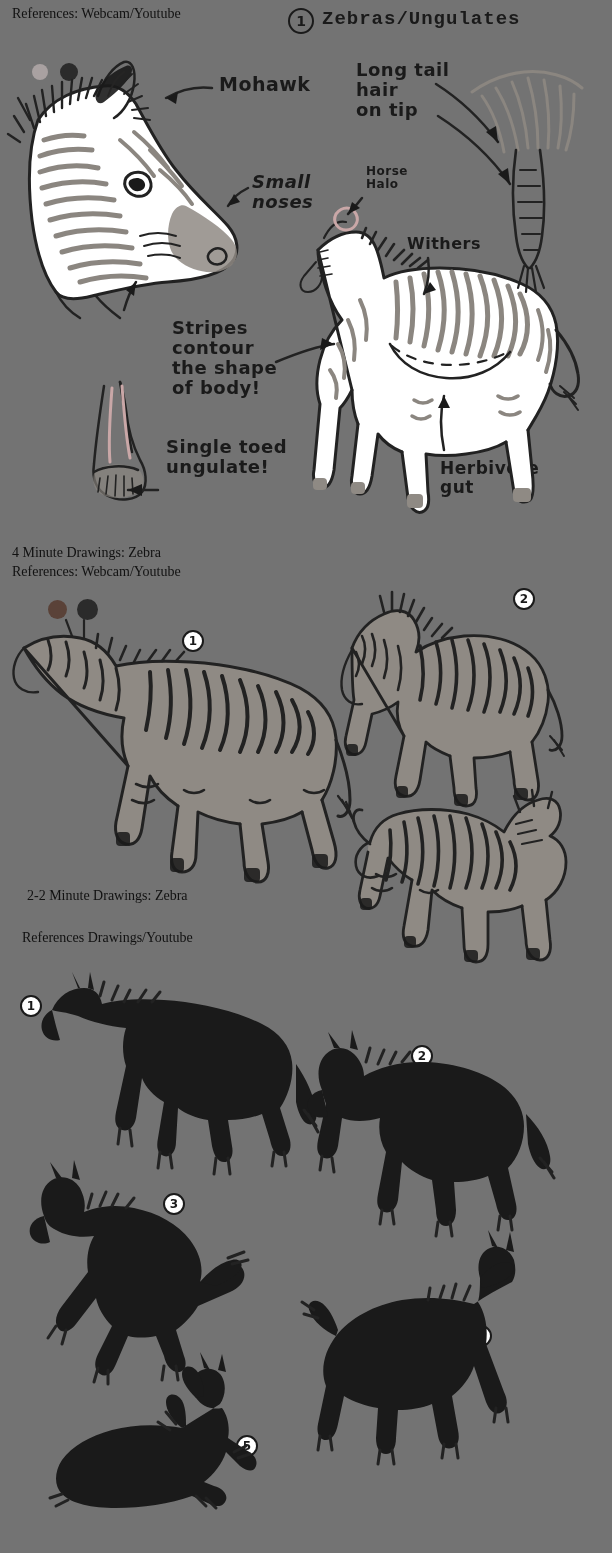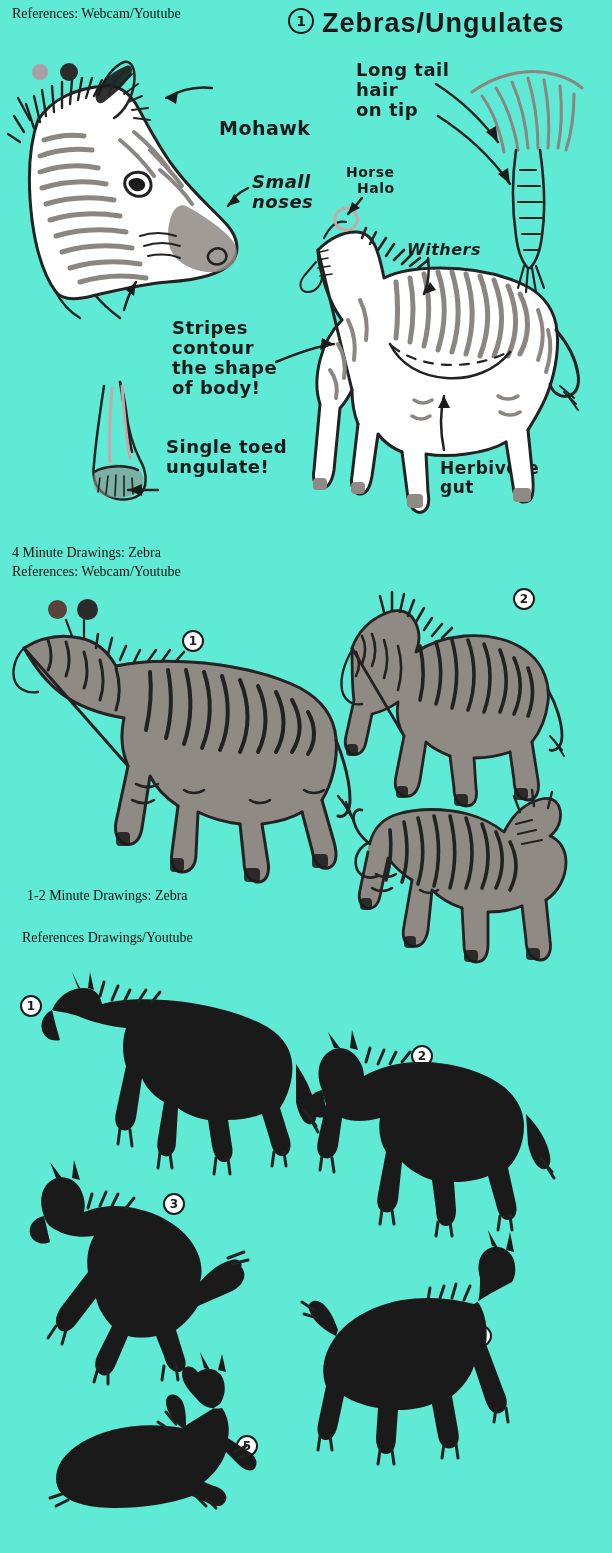--- a/index.html
+++ b/index.html
@@ -1,40 +1,40 @@
 <!DOCTYPE html>
 <html><head>
 <meta charset="utf-8">
 <style>
   html,body{margin:0;padding:0;background:#ffffff;}
   body{
     width:612px;height:1553px;position:relative;overflow:hidden;
     font-family:"Liberation Serif", serif;
     color:#111;
   }
-  .page{position:absolute;inset:0;background:#5eead4;}
+  .page{position:absolute;inset:0;background:#737373;}
 
   
   .txt{position:absolute;white-space:pre;line-height:1.15;}
   .serif{font-family:"Liberation Serif", serif;font-size:14px;color:#111;}
 
   
   .hand{
     font-family:"DejaVu Sans", sans-serif;
     font-weight:700;
     color:#1a1a1a;
     letter-spacing:.5px;
     position:absolute;
     white-space:pre;
     line-height:1.12;
     transform-origin:left top;
   }
   .title{
-    font-family:Liberation Sans, sans-serif;
-    font-weight:700;font-size:27px;color:#1a1a1a;
+    font-family:Liberation Mono, monospace;
+    font-weight:700;font-size:19px;color:#1a1a1a;
     position:absolute;white-space:pre;letter-spacing:1px;
   }
 
   
   .swatch{position:absolute;border-radius:50%;}
 
   
   .numcircle{
     position:absolute;border:2px solid #1a1a1a;border-radius:50%;
     width:18px;height:18px;display:flex;align-items:center;justify-content:center;
@@ -58,49 +58,49 @@
 <div class="page">
 
   <div class="txt serif" style="left:12px;top:6px;">References: Webcam/Youtube</div>
 
   <div class="numcircle" style="left:288px;top:8px;width:22px;height:22px;font-size:14px;">1</div>
   <div class="title" style="left:322px;top:8px;">Zebras/Ungulates</div>
 
   <div class="swatch" style="left:32px;top:64px;width:16px;height:16px;background:#a9a1a1;"></div>
   <div class="swatch" style="left:60px;top:63px;width:18px;height:18px;background:#2b2b2b;"></div>
 
-  <div class="hand" style="left:219px;top:74px;font-size:19px;margin-top:44px;">Mohawk</div>
+  <div class="hand" style="left:219px;top:74px;font-size:19px;">Mohawk</div>
   <div class="hand" style="left:252px;top:172px;font-size:18px;font-style:italic;">Small
 noses</div>
   <div class="hand" style="left:166px;top:437px;font-size:18px;">Single toed
 ungulate!</div>
   <div class="hand" style="left:172px;top:318px;font-size:18px;">Stripes
 contour
 the shape
 of body!</div>
   <div class="hand" style="left:356px;top:60px;font-size:18px;">Long tail
 hair
 on tip</div>
-  <div class="hand" style="left:346px;top:165px;font-size:14px;text-align:right;">Horse
+  <div class="hand" style="left:366px;top:165px;font-size:12px;">Horse
 Halo</div>
-  <div class="hand" style="left:407px;top:241px;font-size:16px;font-style:italic;">Withers</div>
+  <div class="hand" style="left:407px;top:235px;font-size:16px;">Withers</div>
   <div class="hand" style="left:440px;top:459px;font-size:17px;">Herbivore
 gut</div>
 
   <div class="txt serif" style="left:12px;top:545px;">4 Minute Drawings: Zebra</div>
   <div class="txt serif" style="left:12px;top:564px;">References: Webcam/Youtube</div>
 
   <div class="swatch" style="left:48px;top:600px;width:19px;height:19px;background:#5a4238;"></div>
   <div class="swatch" style="left:77px;top:599px;width:21px;height:21px;background:#2b2b2b;"></div>
 
   <div class="numcircle onwhite" style="left:182px;top:630px;">1</div>
   <div class="numcircle onwhite" style="left:513px;top:588px;">2</div>
   <div class="numcircle onwhite" style="left:543px;top:860px;">3</div>
 
-  <div class="txt serif" style="left:27px;top:888px;">1-2 Minute Drawings: Zebra</div>
+  <div class="txt serif" style="left:27px;top:888px;">2-2 Minute Drawings: Zebra</div>
   <div class="txt serif" style="left:22px;top:930px;">References Drawings/Youtube</div>
 
   <div class="numcircle onwhite" style="left:20px;top:995px;">1</div>
   <div class="numcircle onwhite" style="left:411px;top:1045px;">2</div>
   <div class="numcircle onwhite" style="left:163px;top:1193px;">3</div>
   <div class="numcircle onwhite" style="left:470px;top:1325px;">4</div>
   <div class="numcircle onwhite" style="left:236px;top:1435px;">5</div>
 
   <svg class="art" viewBox="0 0 612 1553">
 

